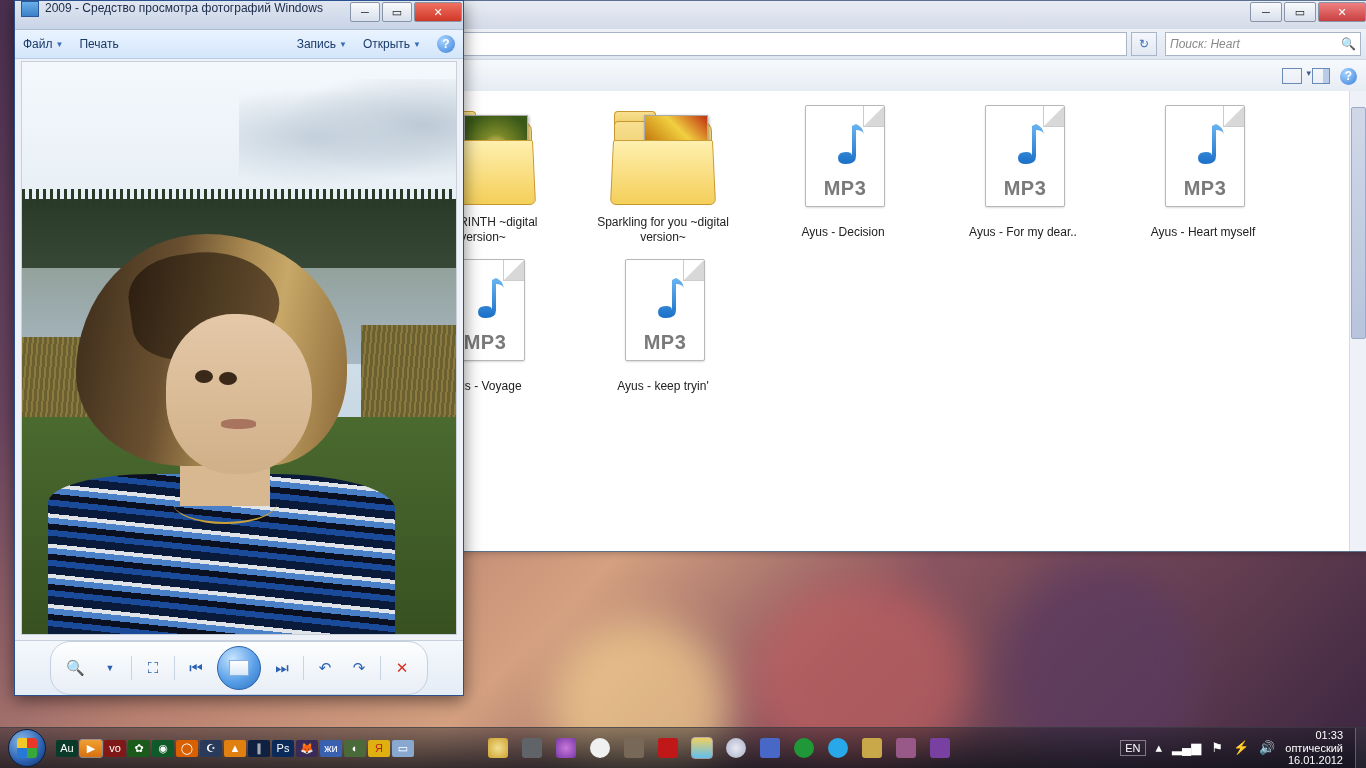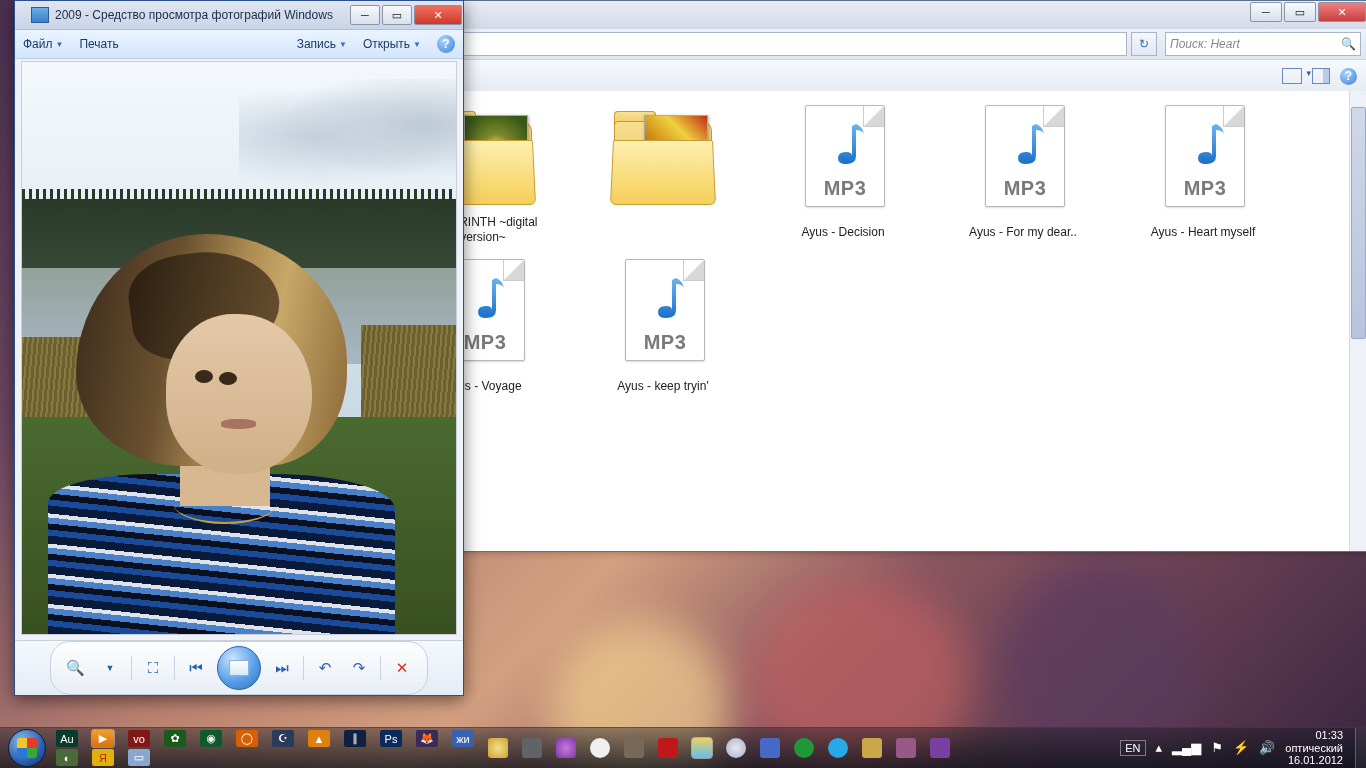--- a/index.html
+++ b/index.html
@@ -50,21 +50,21 @@
 .folder-ico.c4 .thumbart{left:36px;top:14px;width:62px;height:62px;background:linear-gradient(45deg,#1a1208,#c88010,#f0d040,#c03010)}
 .mp3-ico{width:96px;height:120px;position:relative}
 .mp3-page{position:absolute;left:10px;top:4px;width:78px;height:100px;background:#fff;border:1px solid #b8b8b8;border-radius:2px;box-shadow:0 1px 2px rgba(0,0,0,.15)}
 .mp3-fold{position:absolute;right:0;top:0;width:20px;height:20px;background:linear-gradient(135deg,#fff 48%,#d8d8d8 52%);border-left:1px solid #ccc;border-bottom:1px solid #ccc}
 .mp3-note{position:absolute;left:22px;top:14px;width:44px;height:50px}
 .mp3-note svg{width:44px;height:50px}
 .mp3-txt{position:absolute;left:0;right:0;bottom:6px;text-align:center;font-size:20px;font-weight:600;color:#7a7a7a;font-family:"Segoe UI",sans-serif;letter-spacing:.5px}
 
 
 .photoviewer{position:absolute;left:14px;top:0;width:448px;height:694px;background:#eef2f8;border:1px solid #2a5090;box-shadow:0 4px 16px rgba(0,0,0,.5)}
-.pv-titlebar{height:28px;background:linear-gradient(#e0e6f0,#c8d4e8);display:flex;align-items:center;padding-left:16px;border-bottom:1px solid #b0bcd4}
+.pv-titlebar{height:28px;background:linear-gradient(#e0e6f0,#c8d4e8);display:flex;padding-left:6px;border-bottom:1px solid #b0bcd4}
 .pv-titlebar .ticon{width:16px;height:14px;background:linear-gradient(#6ab0e8,#3a80c8);border:1px solid #2a5898;margin-right:6px}
 .pv-titlebar .ttxt{color:#1a2a48}
 .pv-titlebar .winbtns{margin-left:auto;display:flex}
 .pv-titlebar .wb{width:28px;height:18px;margin:1px;border:1px solid #8894a8;border-radius:2px;display:flex;align-items:center;justify-content:center;font-size:11px;background:linear-gradient(#f8fafc,#d8e0ec);color:#222}
 .pv-titlebar .wb.cl{width:46px;background:linear-gradient(#f07060,#d03828);color:#fff}
 .pv-menubar{height:28px;background:linear-gradient(#eaf4ff,#d4e6fa);display:flex;align-items:center;padding:0 8px;gap:16px;color:#1a3a6a;border-bottom:1px solid #b8cce6}
 .pv-menubar .mi{display:flex;align-items:center;gap:3px}
 .pv-menubar .dd{font-size:8px;color:#3a6db8}
 .pv-menubar .help{margin-left:auto;width:18px;height:18px;border-radius:50%;background:radial-gradient(circle at 35% 30%,#a8d4ff,#3a80d8);color:#fff;display:flex;align-items:center;justify-content:center;font-size:12px;font-weight:bold}
 .pv-photo{position:absolute;left:6px;right:6px;top:60px;bottom:60px;background:#fff;border:1px solid #c8d0dc;overflow:hidden}
@@ -93,21 +93,21 @@
 .pv-ctr .sep{width:1px;height:24px;background:#c8d4e4}
 .pv-ctr .play{width:42px;height:42px;border-radius:50%;background:radial-gradient(circle at 35% 28%,#c8e4ff,#5aa0e8 55%,#2a70c0);border:1px solid #2a60a8;display:flex;align-items:center;justify-content:center}
 .pv-ctr .play .inner{width:18px;height:14px;background:linear-gradient(#fff,#d8e8f8);border:1px solid #88b0e0}
 .pv-ctr .del{color:#d83020}
 
 
 .taskbar{position:absolute;left:0;right:0;bottom:0;height:40px;background:linear-gradient(rgba(20,24,34,.4),rgba(12,16,24,.78));display:flex;align-items:center;border-top:1px solid rgba(255,255,255,.14)}
 .startbtn{width:54px;height:40px;display:flex;align-items:center;justify-content:center}
 .orb{width:36px;height:36px;border-radius:50%;background:radial-gradient(circle at 35% 30%,#88b8e8,#2a60b0 60%,#14305a);border:1px solid #0a2040;position:relative}
 .orb::before{content:"";position:absolute;left:8px;top:8px;width:20px;height:20px;background:conic-gradient(#e83828 0 90deg,#38a838 90deg 180deg,#2878d8 180deg 270deg,#f0c828 270deg 360deg);border-radius:3px;transform:rotate(0deg)}
-.tb-icons{display:flex;flex-wrap:wrap;align-content:center;height:40px;gap:2px 14px;padding:1px 2px;width:420px}
+.tb-icons{display:flex;flex-wrap:wrap;align-content:center;height:40px;gap:2px 2px;padding:1px 2px;width:420px}
 .tb-icons .ti{width:22px;height:17px;border-radius:2px;display:flex;align-items:center;justify-content:center;font-size:11px;color:#fff}
 .tb-mid{flex:1;display:flex;align-items:center;gap:14px;padding-left:10px}
 .tb-mid .mi{width:20px;height:20px;border-radius:3px}
 .tray{display:flex;align-items:center;gap:10px;padding:0 6px;color:#fff;font-size:11px}
 .tray .lang{border:1px solid rgba(255,255,255,.4);padding:1px 4px;font-size:11px}
 .tray .clk{text-align:right;line-height:1.15;font-size:11px;padding-right:6px}
 .tray .tico{font-size:13px}
 .showdt{width:10px;height:40px;border-left:1px solid rgba(255,255,255,.25);background:rgba(255,255,255,.06)}
 </style>
 </head>
@@ -181,20 +181,21 @@
             </div>
             <div class="lbl">LABYRINTH ~digital version~</div>
           </div>
           <div class="item">
             <div class="folder-ico c4">
               <div class="folder-tab"></div>
               <div class="folder-back"></div>
               <div class="thumbart"></div>
               <div class="folder-front"></div>
             </div>
+            <div class="lbl">Sparkling for you ~digital version~</div>
           </div>
           <div class="item">
             <div class="mp3-ico">
               <div class="mp3-page">
                 <div class="mp3-fold"></div>
                 <div class="mp3-note"><svg viewBox="0 0 40 50">
                     <path d="M26 4 Q32 6 34 14 Q32 10 26 10 L26 36 Q26 44 16 44 Q8 44 8 38 Q8 32 16 32 Q22 32 22 36 L22 6 Z" fill="url(#g)"></path>
                     <defs>
                       <linearGradient id="g" x1="0" y1="0" x2="0" y2="1">
                         <stop offset="0" stop-color="#6ab4f0"></stop>

